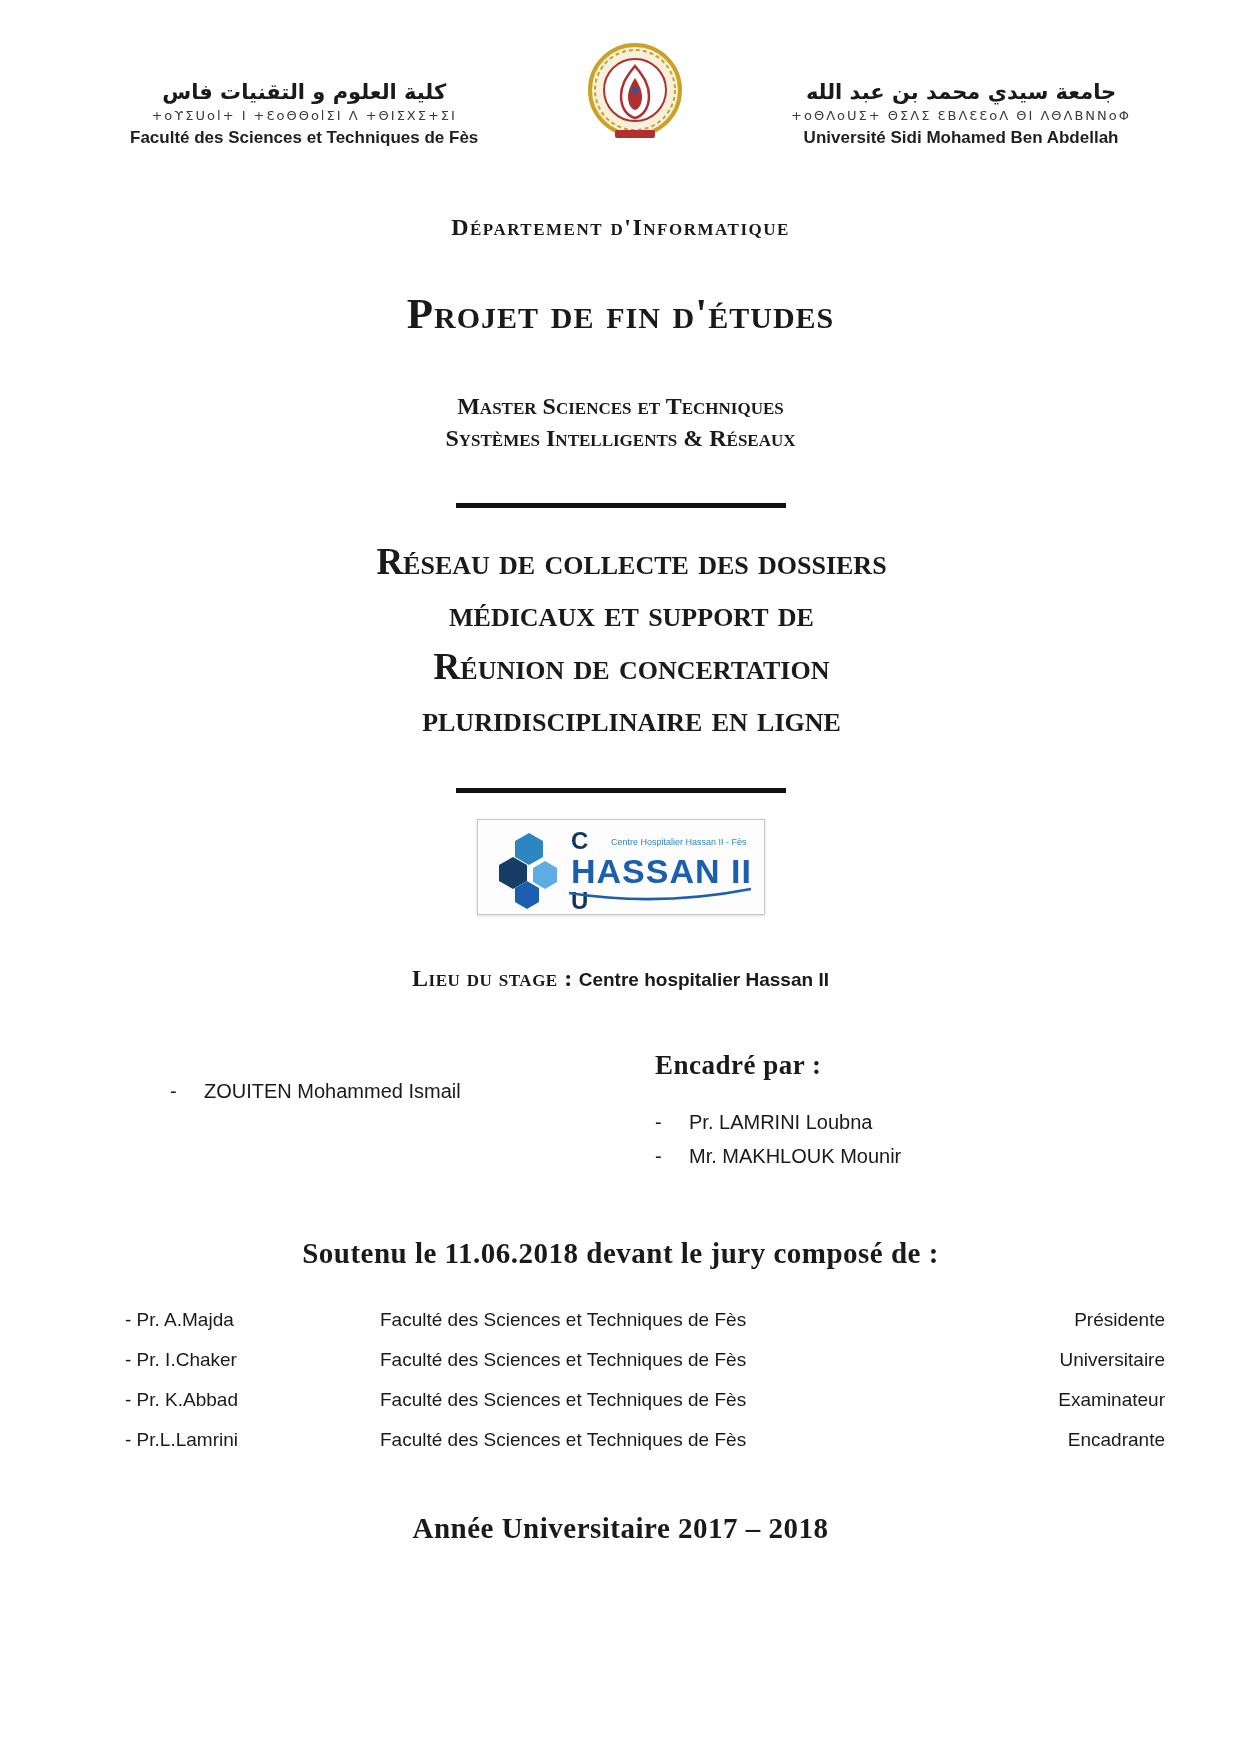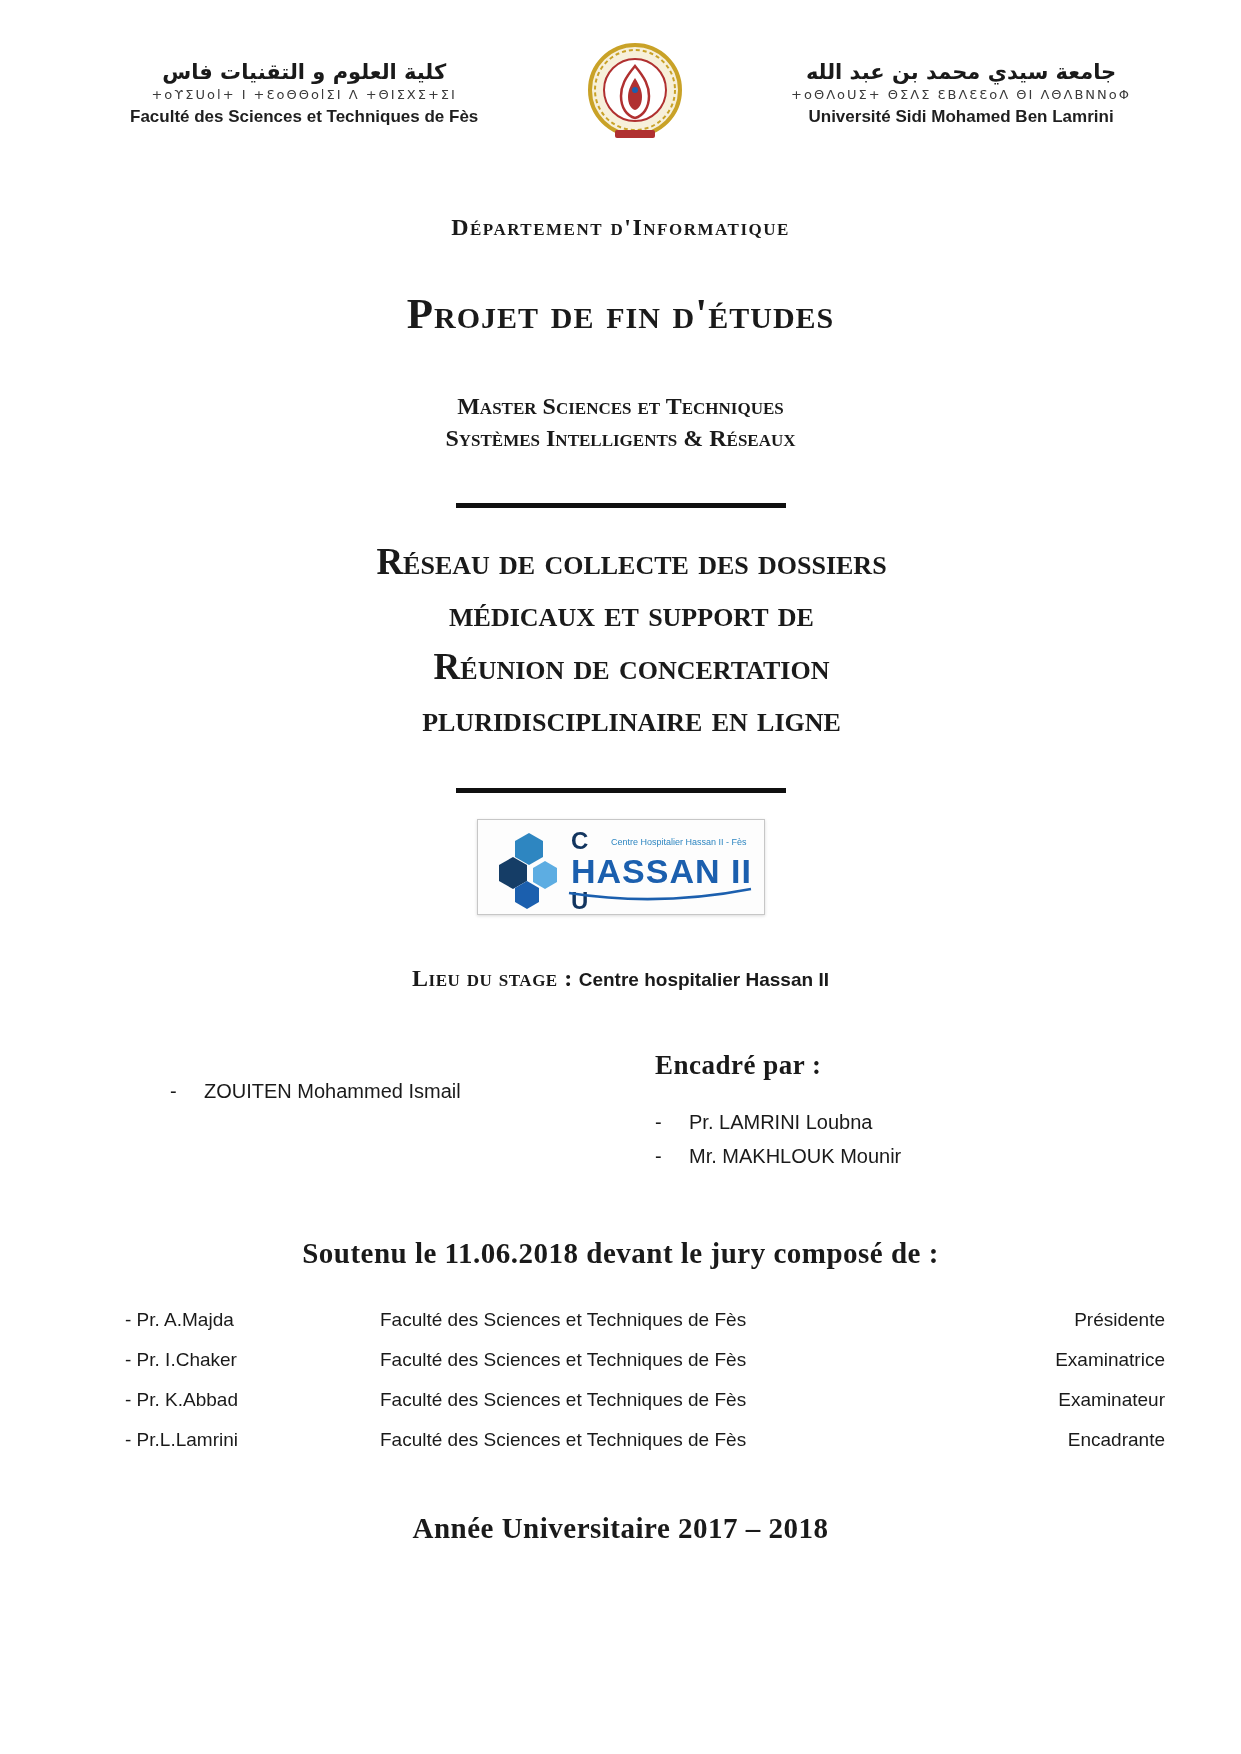--- a/index.html
+++ b/index.html
@@ -3,21 +3,21 @@
 <meta charset="utf-8">
 <style>
   html,body{margin:0;padding:0;background:#e8e8e8;}
   .page{
     width:1241px;height:1754px;margin:0 auto;background:#ffffff;
     position:relative;overflow:hidden;
     font-family:"Liberation Serif", serif;color:#1a1a1a;
   }
   
   .header{
-    display:flex;justify-content:space-between;align-items:center;
+    display:flex;justify-content:space-between;align-items:flex-end;
     padding:38px 110px 0 130px;
   }
   .inst-block{text-align:center;line-height:1.25;}
   .inst-block .arabic{font-size:21px;font-weight:700;font-family:"DejaVu Sans", sans-serif;}
   .inst-block .tifinagh{font-size:13px;letter-spacing:2px;color:#3a3a3a;font-family:"DejaVu Sans", sans-serif;margin-top:2px;}
   .inst-block .french{font-size:17px;font-weight:700;color:#1f1f1f;font-family:"Liberation Sans", sans-serif;margin-top:3px;}
   .seal{width:100px;height:110px;flex:0 0 auto;margin:0 10px;}
   
   .center{text-align:center;}
   .dept{margin-top:66px;font-size:24px;font-weight:700;font-variant:small-caps;letter-spacing:1.5px;}
@@ -75,21 +75,21 @@
         <path d="M50 28 C60 40 64 48 64 58 C64 70 58 78 50 80 C42 78 36 70 36 58 C36 48 40 40 50 28 Z" fill="none" stroke="#b03030" stroke-width="2.5"></path>
         <path d="M50 40 C55 48 57 53 57 59 C57 66 54 71 50 72 C46 71 43 66 43 59 C43 53 45 48 50 40 Z" fill="#b03030"></path>
         <circle cx="50" cy="52" r="3" fill="#1b5fae"></circle>
         <rect x="30" y="92" width="40" height="8" rx="2" fill="#b03030"></rect>
       </svg>
     </div>
 
     <div class="inst-block">
       <div class="arabic">جامعة سيدي محمد بن عبد الله</div>
       <div class="tifinagh">+oΘΛoUΣ+  ΘΣΛΣ  ƐΒΛƐƐoΛ  ΘI  ΛΘΛΒΝΝoΦ</div>
-      <div class="french">Université Sidi Mohamed Ben Lamrini</div>
+      <div class="french">Université Sidi Mohamed Ben Abdellah</div>
     </div>
   </div>
 
   <div class="center dept">Département d'Informatique</div>
 
   <div class="center doctype">Projet de fin d'études</div>
 
   <div class="center program">
     <div>Master Sciences et Techniques</div>
     <div>Systèmes Intelligents &amp; Réseaux</div>
@@ -155,21 +155,21 @@
 
   <div class="jury">
     <div class="jury-row">
       <div class="jury-name">- Pr. A.Majda</div>
       <div class="jury-inst">Faculté des Sciences et Techniques de Fès</div>
       <div class="jury-role">Présidente</div>
     </div>
     <div class="jury-row">
       <div class="jury-name">- Pr. I.Chaker</div>
       <div class="jury-inst">Faculté des Sciences et Techniques de Fès</div>
-      <div class="jury-role">Examinatrice</div>
+      <div class="jury-role">Universitaire</div>
     </div>
     <div class="jury-row">
       <div class="jury-name">- Pr. K.Abbad</div>
       <div class="jury-inst">Faculté des Sciences et Techniques de Fès</div>
       <div class="jury-role">Examinateur</div>
     </div>
     <div class="jury-row">
       <div class="jury-name">- Pr.L.Lamrini</div>
       <div class="jury-inst">Faculté des Sciences et Techniques de Fès</div>
       <div class="jury-role">Encadrante</div>

